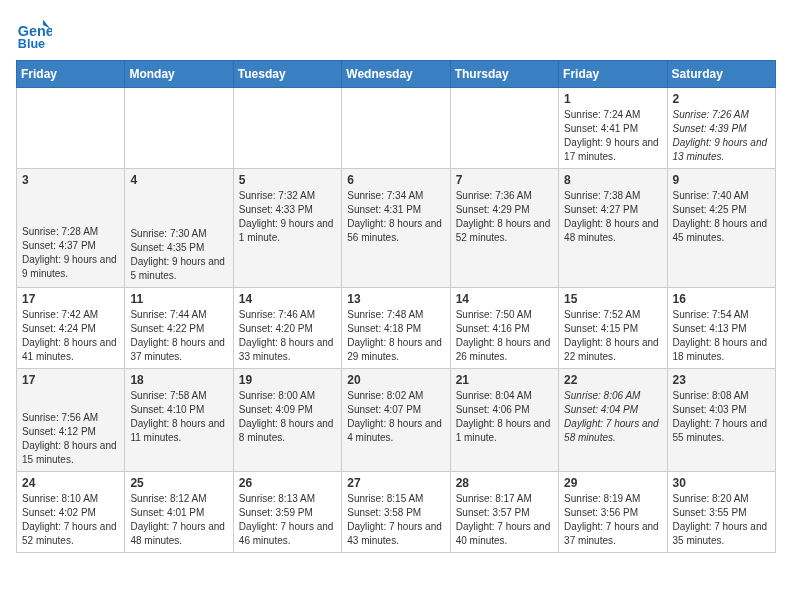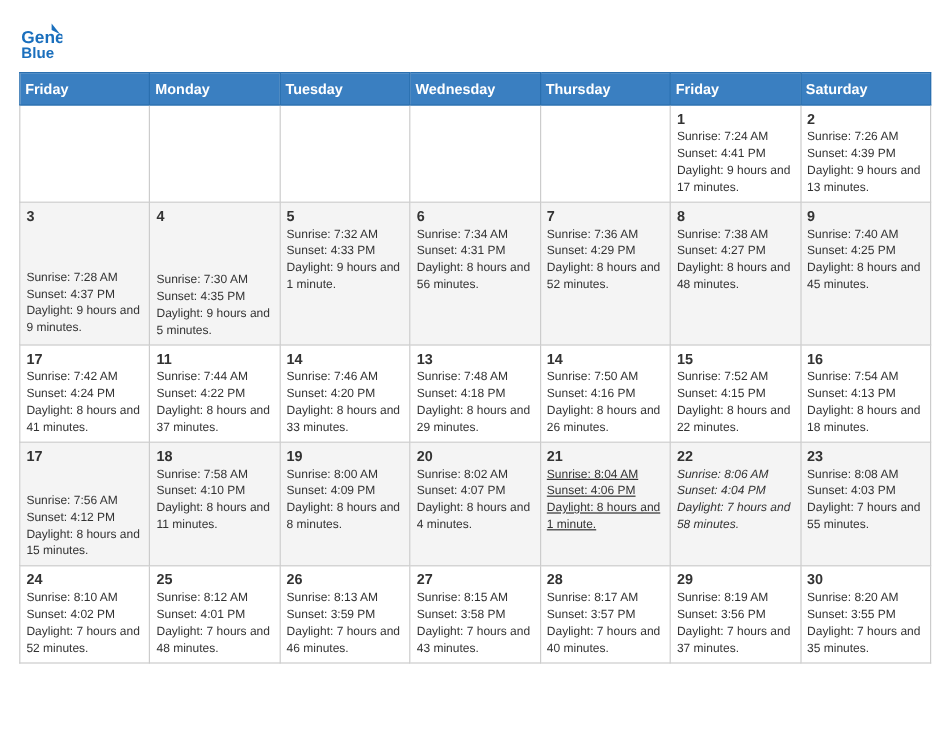--- a/index.html
+++ b/index.html
@@ -115,21 +115,21 @@
         <td class="empty"></td>
         <td class="empty"></td>
         <td>
           <span class="day-num">1</span>
           <div class="day-info" style="white-space: pre-line;">Sunrise: 7:24 AM
 Sunset: 4:41 PM
 Daylight: 9 hours and 17 minutes.</div>
         </td>
         <td>
           <span class="day-num">2</span>
-          <div class="day-info" style="white-space: pre-line;">Sunrise: 7:26 AM
+          <div class="day-info" style="white-space: pre-line; font-style: italic;">Sunrise: 7:26 AM
 Sunset: 4:39 PM
 Daylight: 9 hours and 13 minutes.</div>
         </td>
       </tr>
       <tr>
         <td>
           <span class="day-num">3</span>
           <div class="day-info" style="white-space: pre-line; margin-top: 38px;">Sunrise: 7:28 AM
 Sunset: 4:37 PM
 Daylight: 9 hours and 9 minutes.</div>
@@ -235,21 +235,21 @@
 Daylight: 8 hours and 8 minutes.</div>
         </td>
         <td>
           <span class="day-num">20</span>
           <div class="day-info" style="white-space: pre-line;">Sunrise: 8:02 AM
 Sunset: 4:07 PM
 Daylight: 8 hours and 4 minutes.</div>
         </td>
         <td>
           <span class="day-num">21</span>
-          <div class="day-info" style="white-space: pre-line; text-decoration: underline;">Sunrise: 8:04 AM
+          <div class="day-info" style="white-space: pre-line;">Sunrise: 8:04 AM
 Sunset: 4:06 PM
 Daylight: 8 hours and 1 minute.</div>
         </td>
         <td>
           <span class="day-num">22</span>
           <div class="day-info" style="white-space: pre-line; font-style: italic;">Sunrise: 8:06 AM
 Sunset: 4:04 PM
 Daylight: 7 hours and 58 minutes.</div>
         </td>
         <td>

